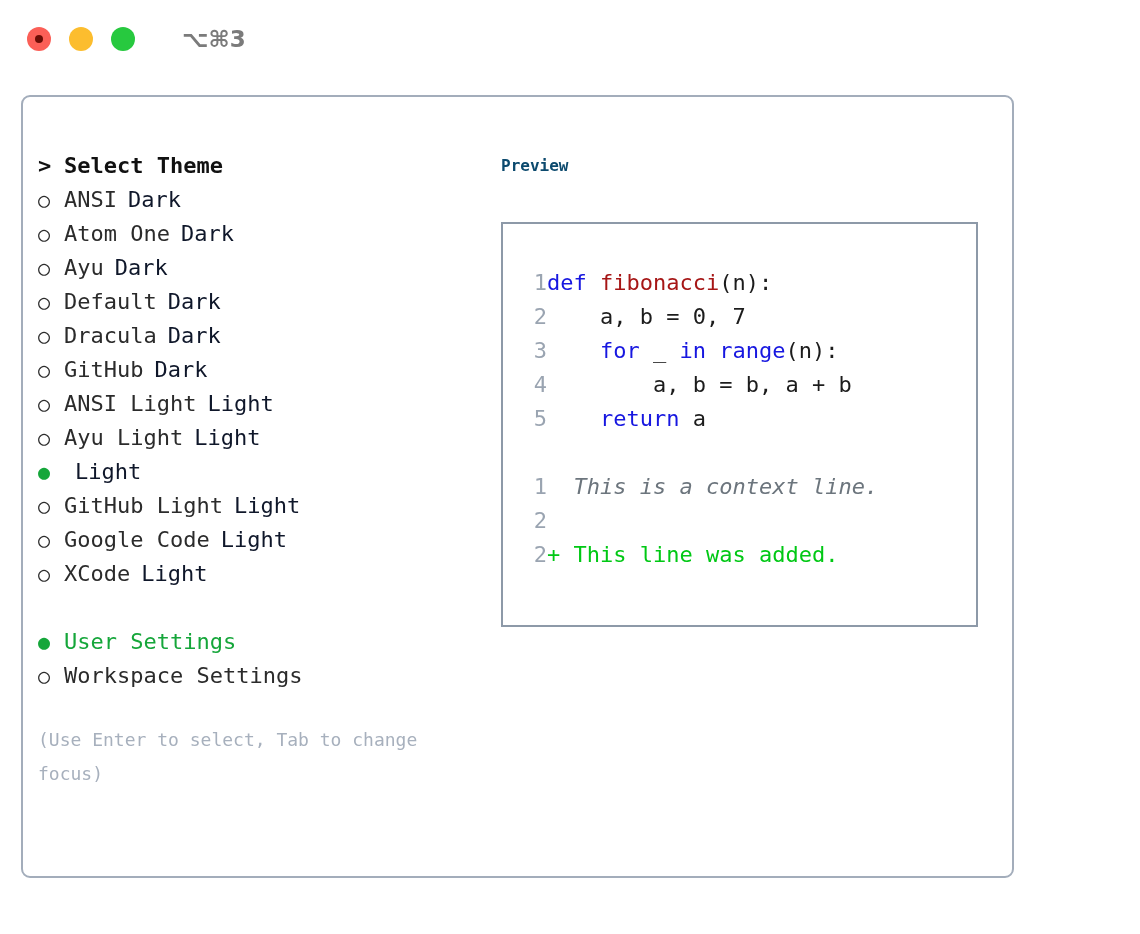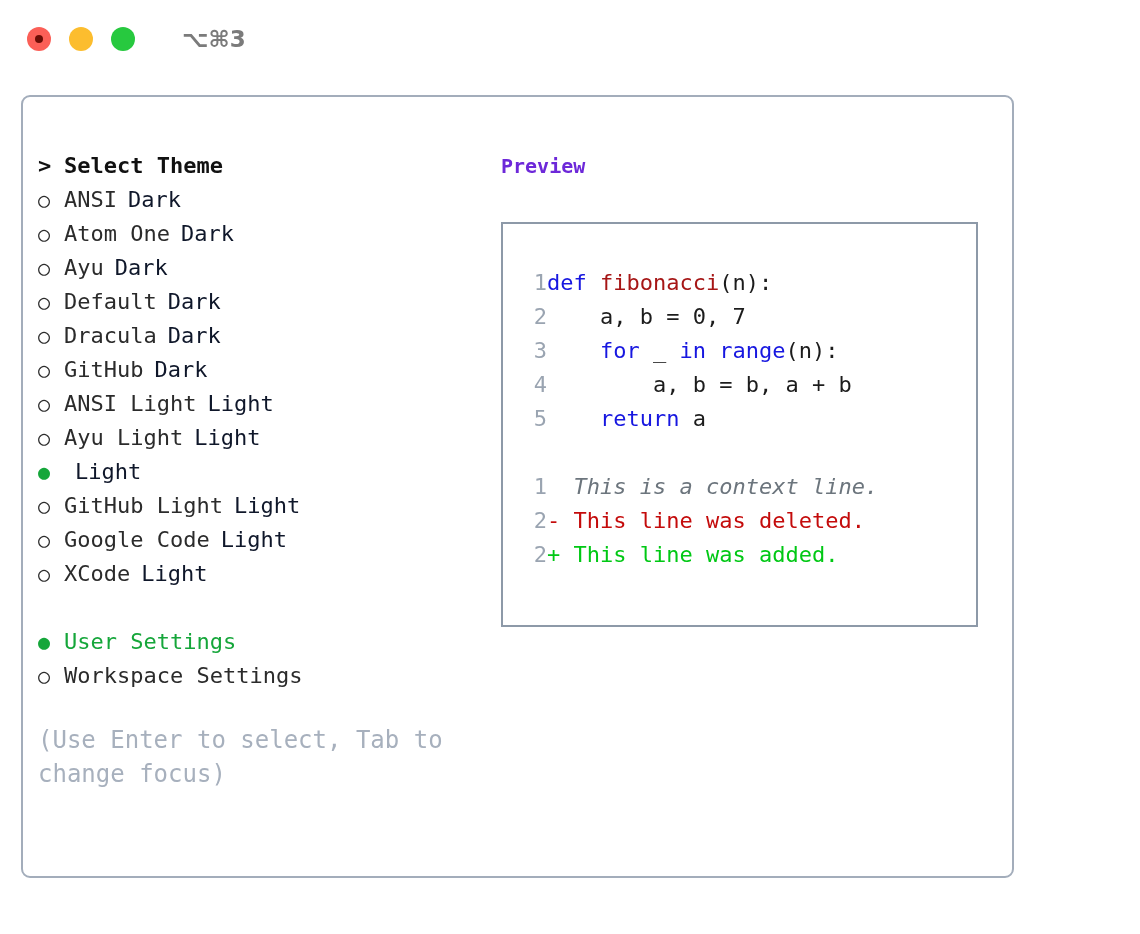--- a/index.html
+++ b/index.html
@@ -121,38 +121,38 @@
   .label.selected { color: #15a63a; }
   .suffix {
     color: #0f172a;
     margin-left: 11px;
   }
   .row.spacer { height: 34px; }
   .row.group-head .marker { color: transparent; }
 
   .hint {
     margin-top: 30px;
-    font-size: 24px;
+    font-size: 18px;
     line-height: 34px;
     color: #a7b0bd;
     width: 405px;
     white-space: pre-wrap;
   }
 
   
   .right-col {
     position: absolute;
     left: 478px;
     top: 52px;
     width: 500px;
   }
   .preview-title {
-    font-size: 20px;
+    font-size: 16px;
     font-weight: bold;
-    color: #6d28d9;
+    color: #0c4a6e;
     line-height: 34px;
   }
   .code-box {
     margin-top: 39px;
     width: 477px;
     height: 405px;
     border: 2px solid #8d99a8;
     box-sizing: border-box;
     background: #ffffff;
     position: relative;
@@ -244,21 +244,21 @@
             <div id="code-lines">
                 <div class="code-line"><span class="ln">1</span><span class="ctext"><span class="kw">def </span><span class="fn">fibonacci</span><span class="plain">(n):</span></span></div>
                 <div class="code-line"><span class="ln">2</span><span class="ctext"><span class="plain">    a, b = 0, 7</span></span></div>
                 <div class="code-line"><span class="ln">3</span><span class="ctext"><span class="plain">    </span><span class="kw">for </span><span class="plain">_ </span><span class="kw">in </span><span class="kw">range</span><span class="plain">(n):</span></span></div>
                 <div class="code-line"><span class="ln">4</span><span class="ctext"><span class="plain">        a, b = b, a + b</span></span></div>
                 <div class="code-line"><span class="ln">5</span><span class="ctext"><span class="plain">    </span><span class="kw">return </span><span class="plain">a</span></span></div>
               </div>
             <div class="blank-line"></div>
             <div id="diff-lines">
                 <div class="code-line"><span class="ln">1</span><span class="ctext diff-context">  This is a context line.</span></div>
-                <div class="code-line"><span class="ln">2</span><span class="ctext diff-del">- This line was deleted.</span></div>
+                <div class="code-line"><span class="ln">2</span></div>
                 <div class="code-line"><span class="ln">2</span><span class="ctext diff-add">+ This line was added.</span></div>
               </div>
           </div>
         </div>
       </div>
 
     </div>
   </div>
 </div>
 

